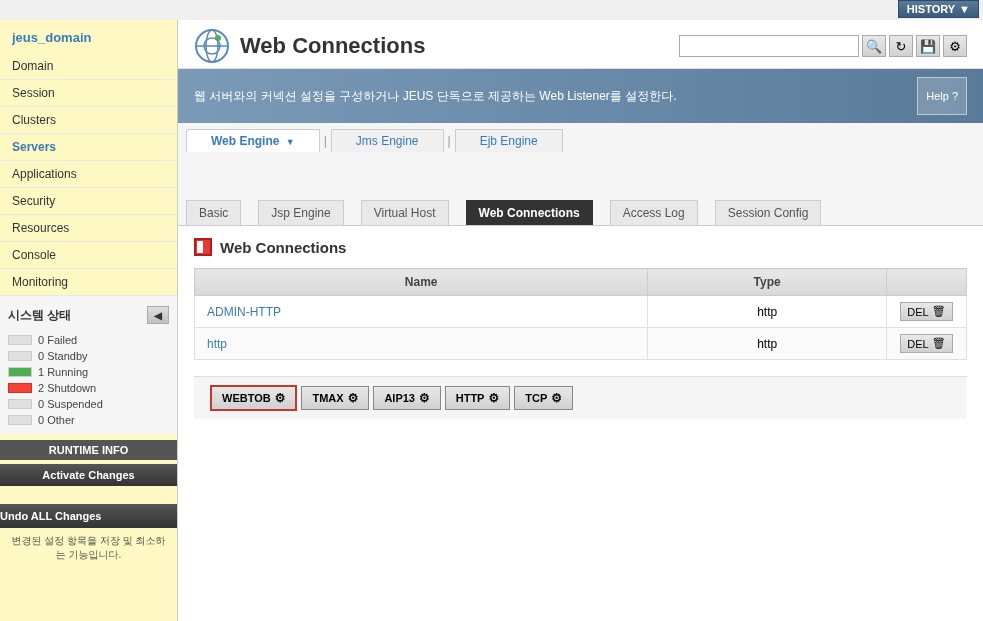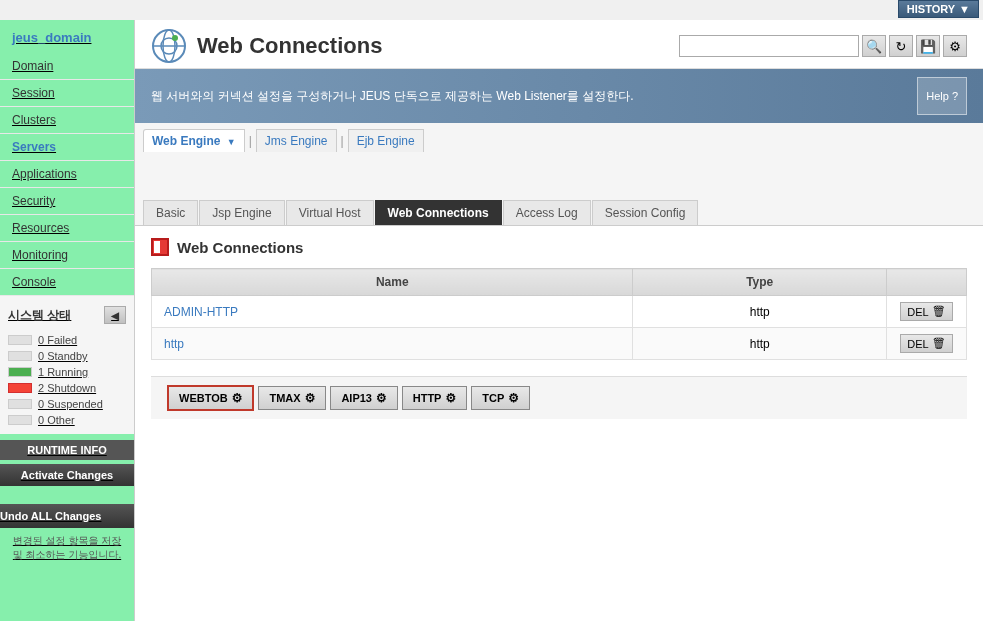--- a/index.html
+++ b/index.html
@@ -29,27 +29,26 @@
 
     
     .main-layout {
       display: flex;
       flex: 1;
       overflow: hidden;
     }
 
     
     .sidebar {
-      width: 135px;
-      background: #86efac;
+      width: 178px;
+      background: #fef9c3;
       border-right: 1px solid #ccc;
       display: flex;
       flex-direction: column;
       overflow-y: auto;
-      text-decoration: underline;
     }
     .sidebar-domain {
       color: #3a7abf;
       font-size: 13px;
       font-weight: bold;
       padding: 10px 12px 8px;
       cursor: pointer;
     }
     .sidebar-item {
       padding: 6px 12px;
@@ -220,21 +219,21 @@
       background: #f5f5f5;
       border-bottom: 1px solid #ccc;
       padding: 6px 8px 0;
     }
     .engine-tabs {
       display: flex;
       gap: 0;
       margin-bottom: 6px;
     }
     .engine-tab {
-      padding: 4px 8px;
+      padding: 4px 24px;
       font-size: 12px;
       cursor: pointer;
       border: 1px solid #ccc;
       background: #f0f0f0;
       color: #3a7abf;
       border-bottom: none;
       position: relative;
     }
     .engine-tab:first-child {
       border-radius: 3px 0 0 0;
@@ -244,21 +243,21 @@
       color: #3a7abf;
       font-weight: bold;
     }
     .engine-tab .dropdown-arrow {
       font-size: 9px;
       margin-left: 3px;
     }
 
     .sub-tabs {
       display: flex;
-      gap: 0;
+      gap: 16px;
       margin-top: 48px;
     }
     .sub-tab {
       padding: 5px 12px;
       font-size: 12px;
       cursor: pointer;
       border: 1px solid #ccc;
       background: #e8e8e8;
       color: #555;
       border-bottom: none;
@@ -396,24 +395,24 @@
     <div class="sidebar-item">
       <span>Applications</span>
     </div>
     <div class="sidebar-item">
       <span>Security</span>
     </div>
     <div class="sidebar-item">
       <span>Resources</span>
     </div>
     <div class="sidebar-item">
+      <span>Console</span>
+    </div>
+    <div class="sidebar-item">
       <span>Monitoring</span>
-    </div>
-    <div class="sidebar-item">
-      <span>Console</span>
     </div>
 
     <div class="system-status">
       <div class="system-status-header">
         <span>시스템 상태</span>
         <div class="status-toggle">◀</div>
       </div>
       <div class="status-rows">
         <div class="status-row">
           <div class="status-indicator"></div>

